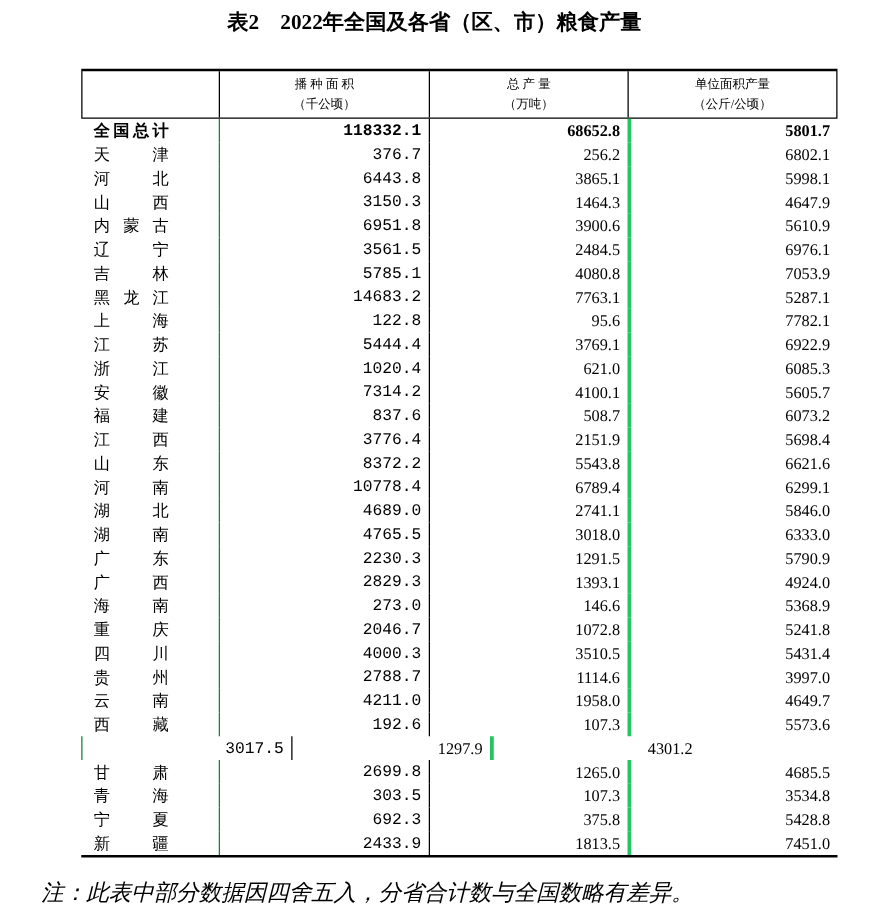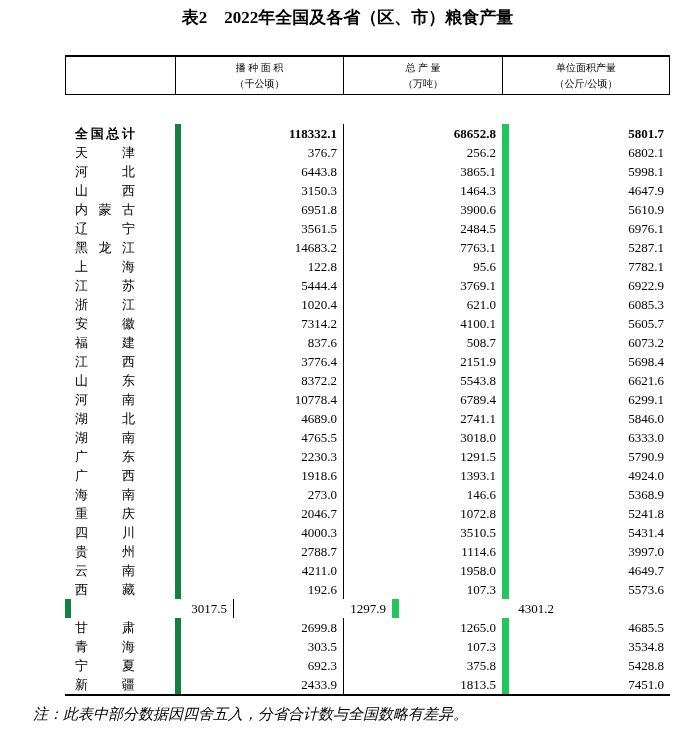--- a/index.html
+++ b/index.html
@@ -49,52 +49,51 @@
     text-align: center;
     padding-top: 3px;
     white-space: pre;
   }
   .h-cell.c1 { width: 109px; }
   .h-cell.c2 { width: 168px; border-left: 1px solid #000; }
   .h-cell.c3 { width: 159px; border-left: 1px solid #000; }
   .h-cell.c4 { width: 167px; border-left: 1px solid #000; }
   .tbody {
     border-bottom: 2px solid #000;
-    margin-top: 29px;
   }
   .t-row {
     display: flex;
     height: 19px;
     align-items: center;
   }
   .t-row.bold { font-weight: bold; }
   .cell {
     box-sizing: border-box;
     font-size: 13px;
     line-height: 19px;
     height: 19px;
     overflow: hidden;
   }
   .cell.label { width: 110px; padding-left: 10px; }
   .cell.num  { text-align: right; padding-right: 6px; }
-  .cell.n2 { width: 168px; border-left: 6px solid #15803d; }
+  .cell.n2 { width: 168px; border-left: 1px solid #15803d; font-family: Liberation Mono, monospace; }
   .cell.n3 { width: 159px; border-left: 1px solid #000; }
-  .cell.n4 { width: 168px; border-left: 7px solid #22c55e; }
+  .cell.n4 { width: 168px; border-left: 3px solid #22c55e; }
   .region-name {
     display: inline-block;
     width: 60px;
     text-align: justify;
     text-align-last: justify;
     white-space: nowrap;
   }
   .footnote {
     position: absolute;
     top: 706px;
     left: 33px;
-    font-size: 15px;
+    font-size: 18px;
     font-style: italic;
     line-height: 16px;
   }
 </style>
 </head>
 <body>
 
 <div class="page">
 
   <div class="doc-title">表2　2022年全国及各省（区、市）粮食产量</div>
@@ -145,20 +144,26 @@
     <div class="cell num n4">5610.9</div>
   </div>
 
   <div class="t-row">
     <div class="cell label"><span class="region-name">辽宁</span></div>
     <div class="cell num n2">3561.5</div>
     <div class="cell num n3">2484.5</div>
     <div class="cell num n4">6976.1</div>
   </div>
 
+  <div class="t-row">
+    <div class="cell label"><span class="region-name">吉林</span></div>
+    <div class="cell num n2">5785.1</div>
+    <div class="cell num n3">4080.8</div>
+    <div class="cell num n4">7053.9</div>
+  </div>
 
   <div class="t-row">
     <div class="cell label"><span class="region-name">黑龙江</span></div>
     <div class="cell num n2">14683.2</div>
     <div class="cell num n3">7763.1</div>
     <div class="cell num n4">5287.1</div>
   </div>
 
   <div class="t-row">
     <div class="cell label"><span class="region-name">上海</span></div>
@@ -232,21 +237,21 @@
 
   <div class="t-row">
     <div class="cell label"><span class="region-name">广东</span></div>
     <div class="cell num n2">2230.3</div>
     <div class="cell num n3">1291.5</div>
     <div class="cell num n4">5790.9</div>
   </div>
 
   <div class="t-row">
     <div class="cell label"><span class="region-name">广西</span></div>
-    <div class="cell num n2">1918.6</div>
+    <div class="cell num n2">2829.3</div>
     <div class="cell num n3">1393.1</div>
     <div class="cell num n4">4924.0</div>
   </div>
 
   <div class="t-row">
     <div class="cell label"><span class="region-name">海南</span></div>
     <div class="cell num n2">273.0</div>
     <div class="cell num n3">146.6</div>
     <div class="cell num n4">5368.9</div>
   </div>

